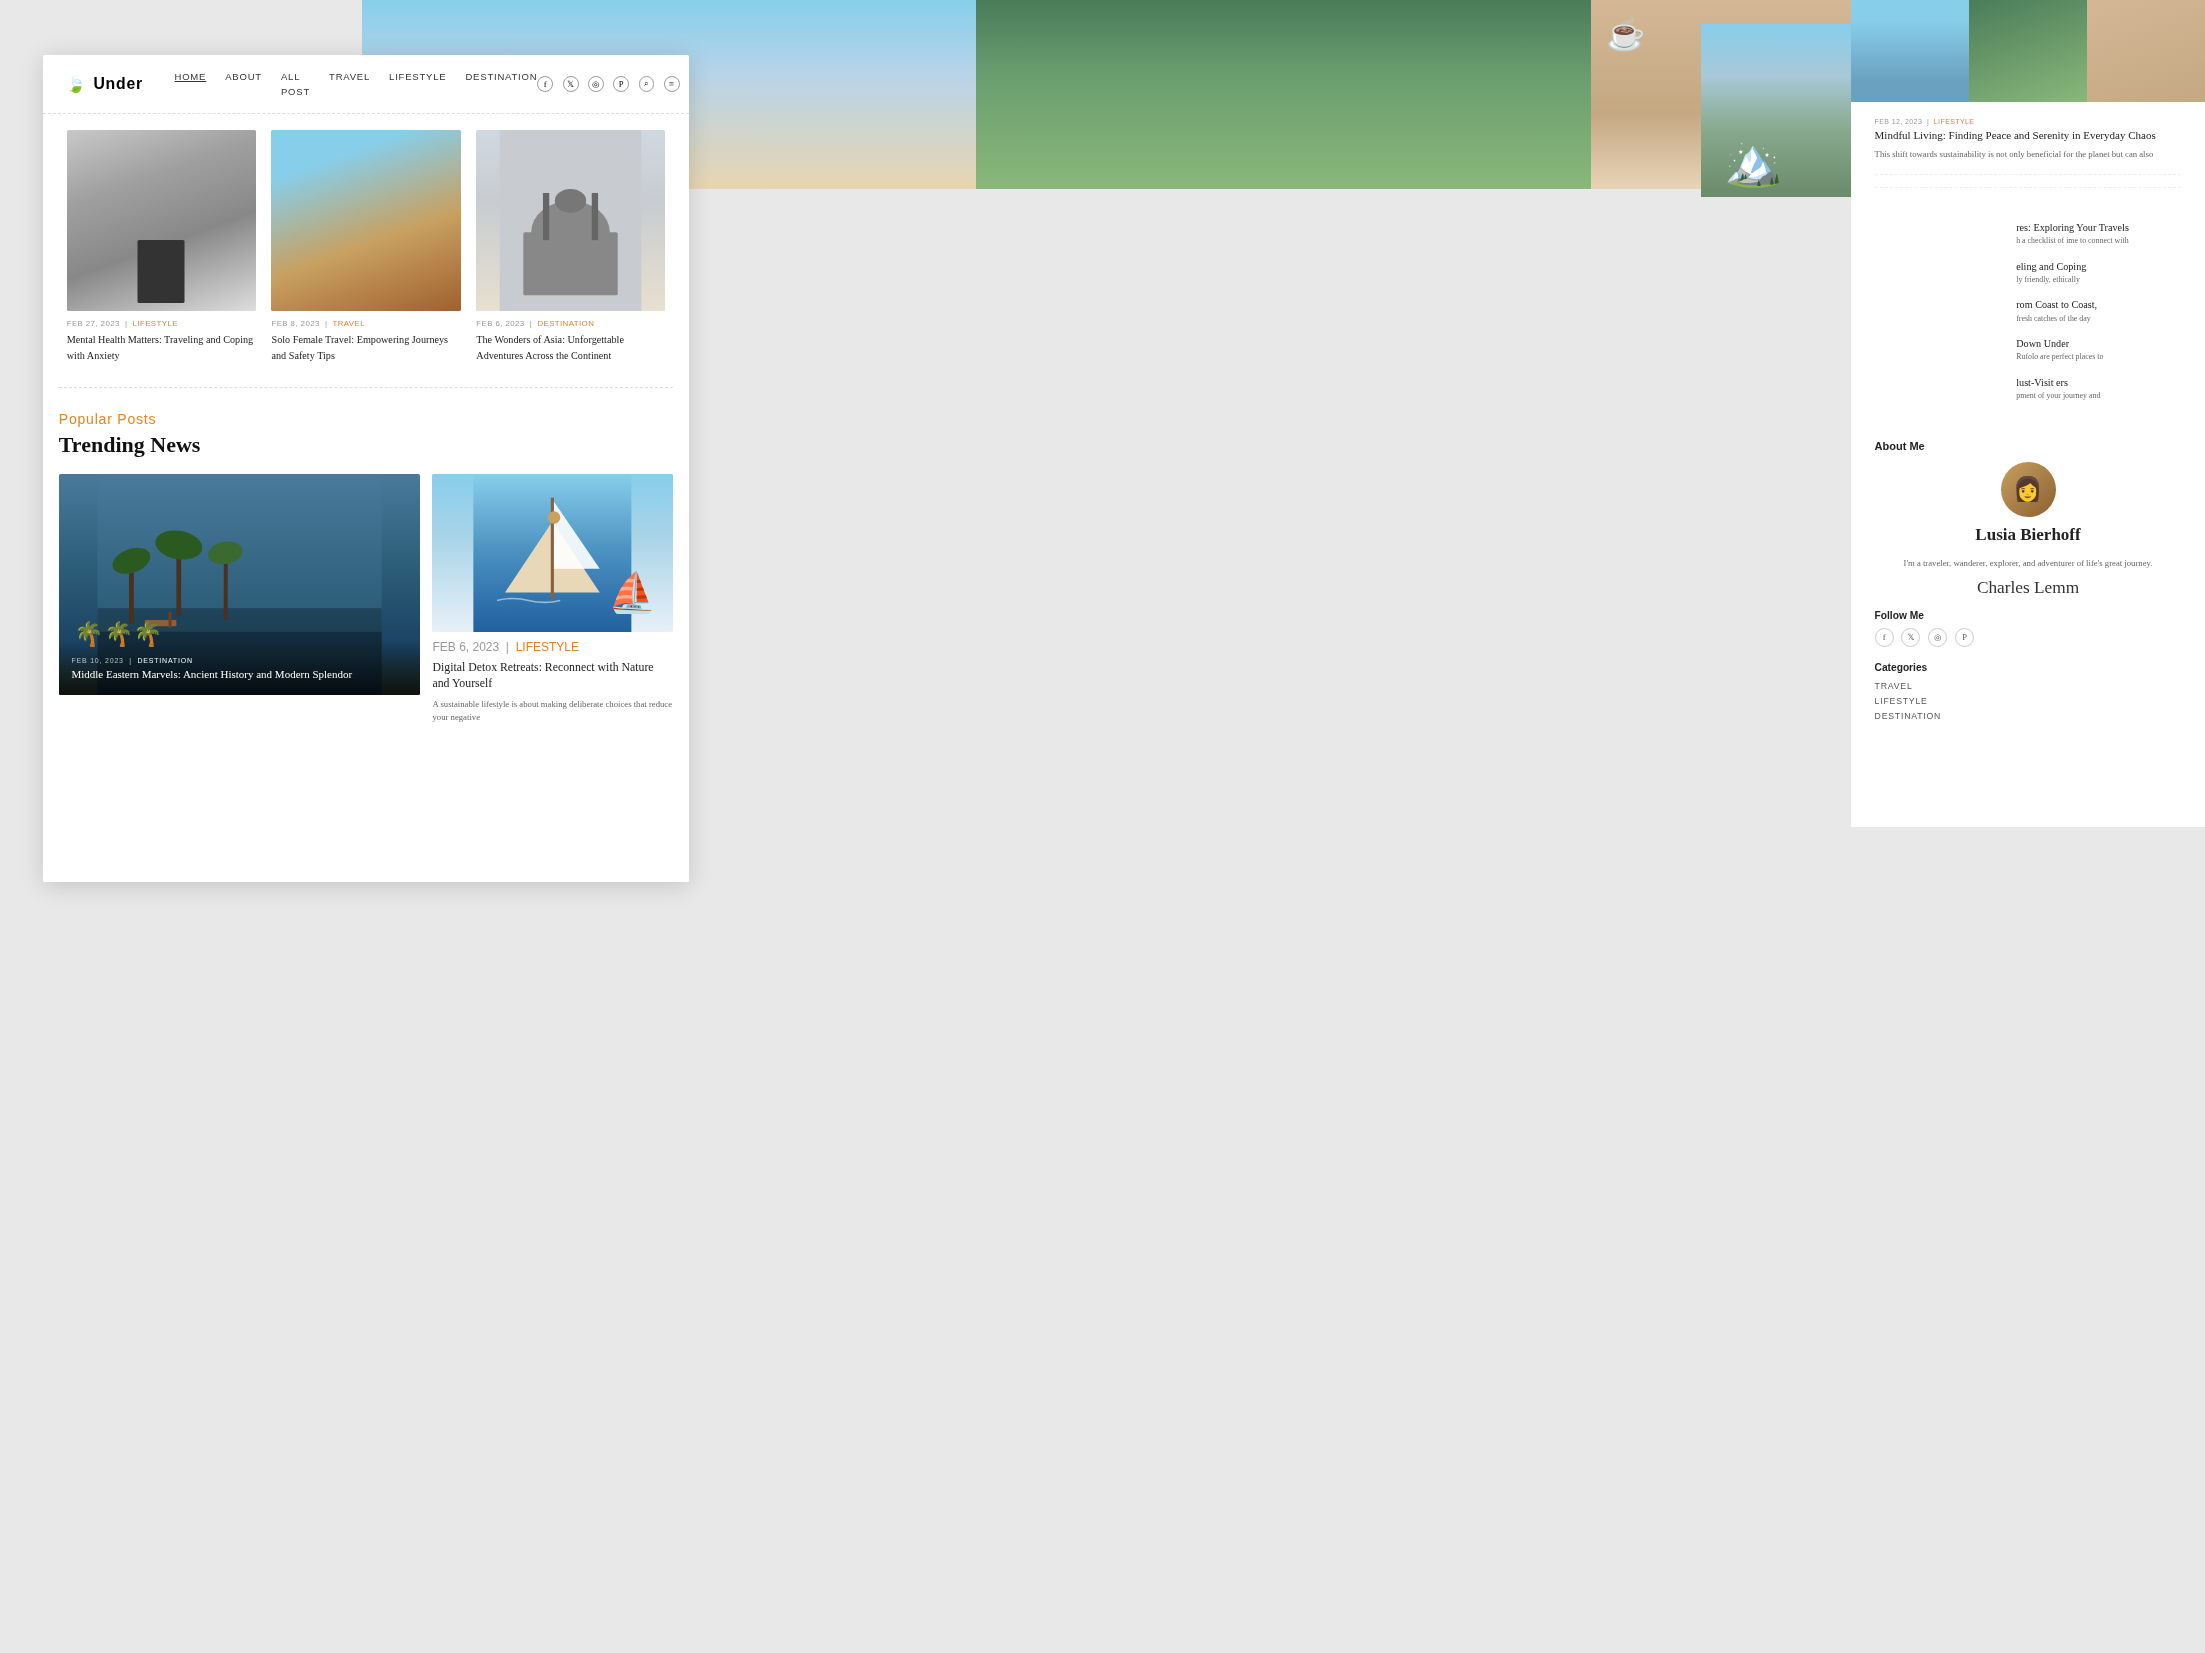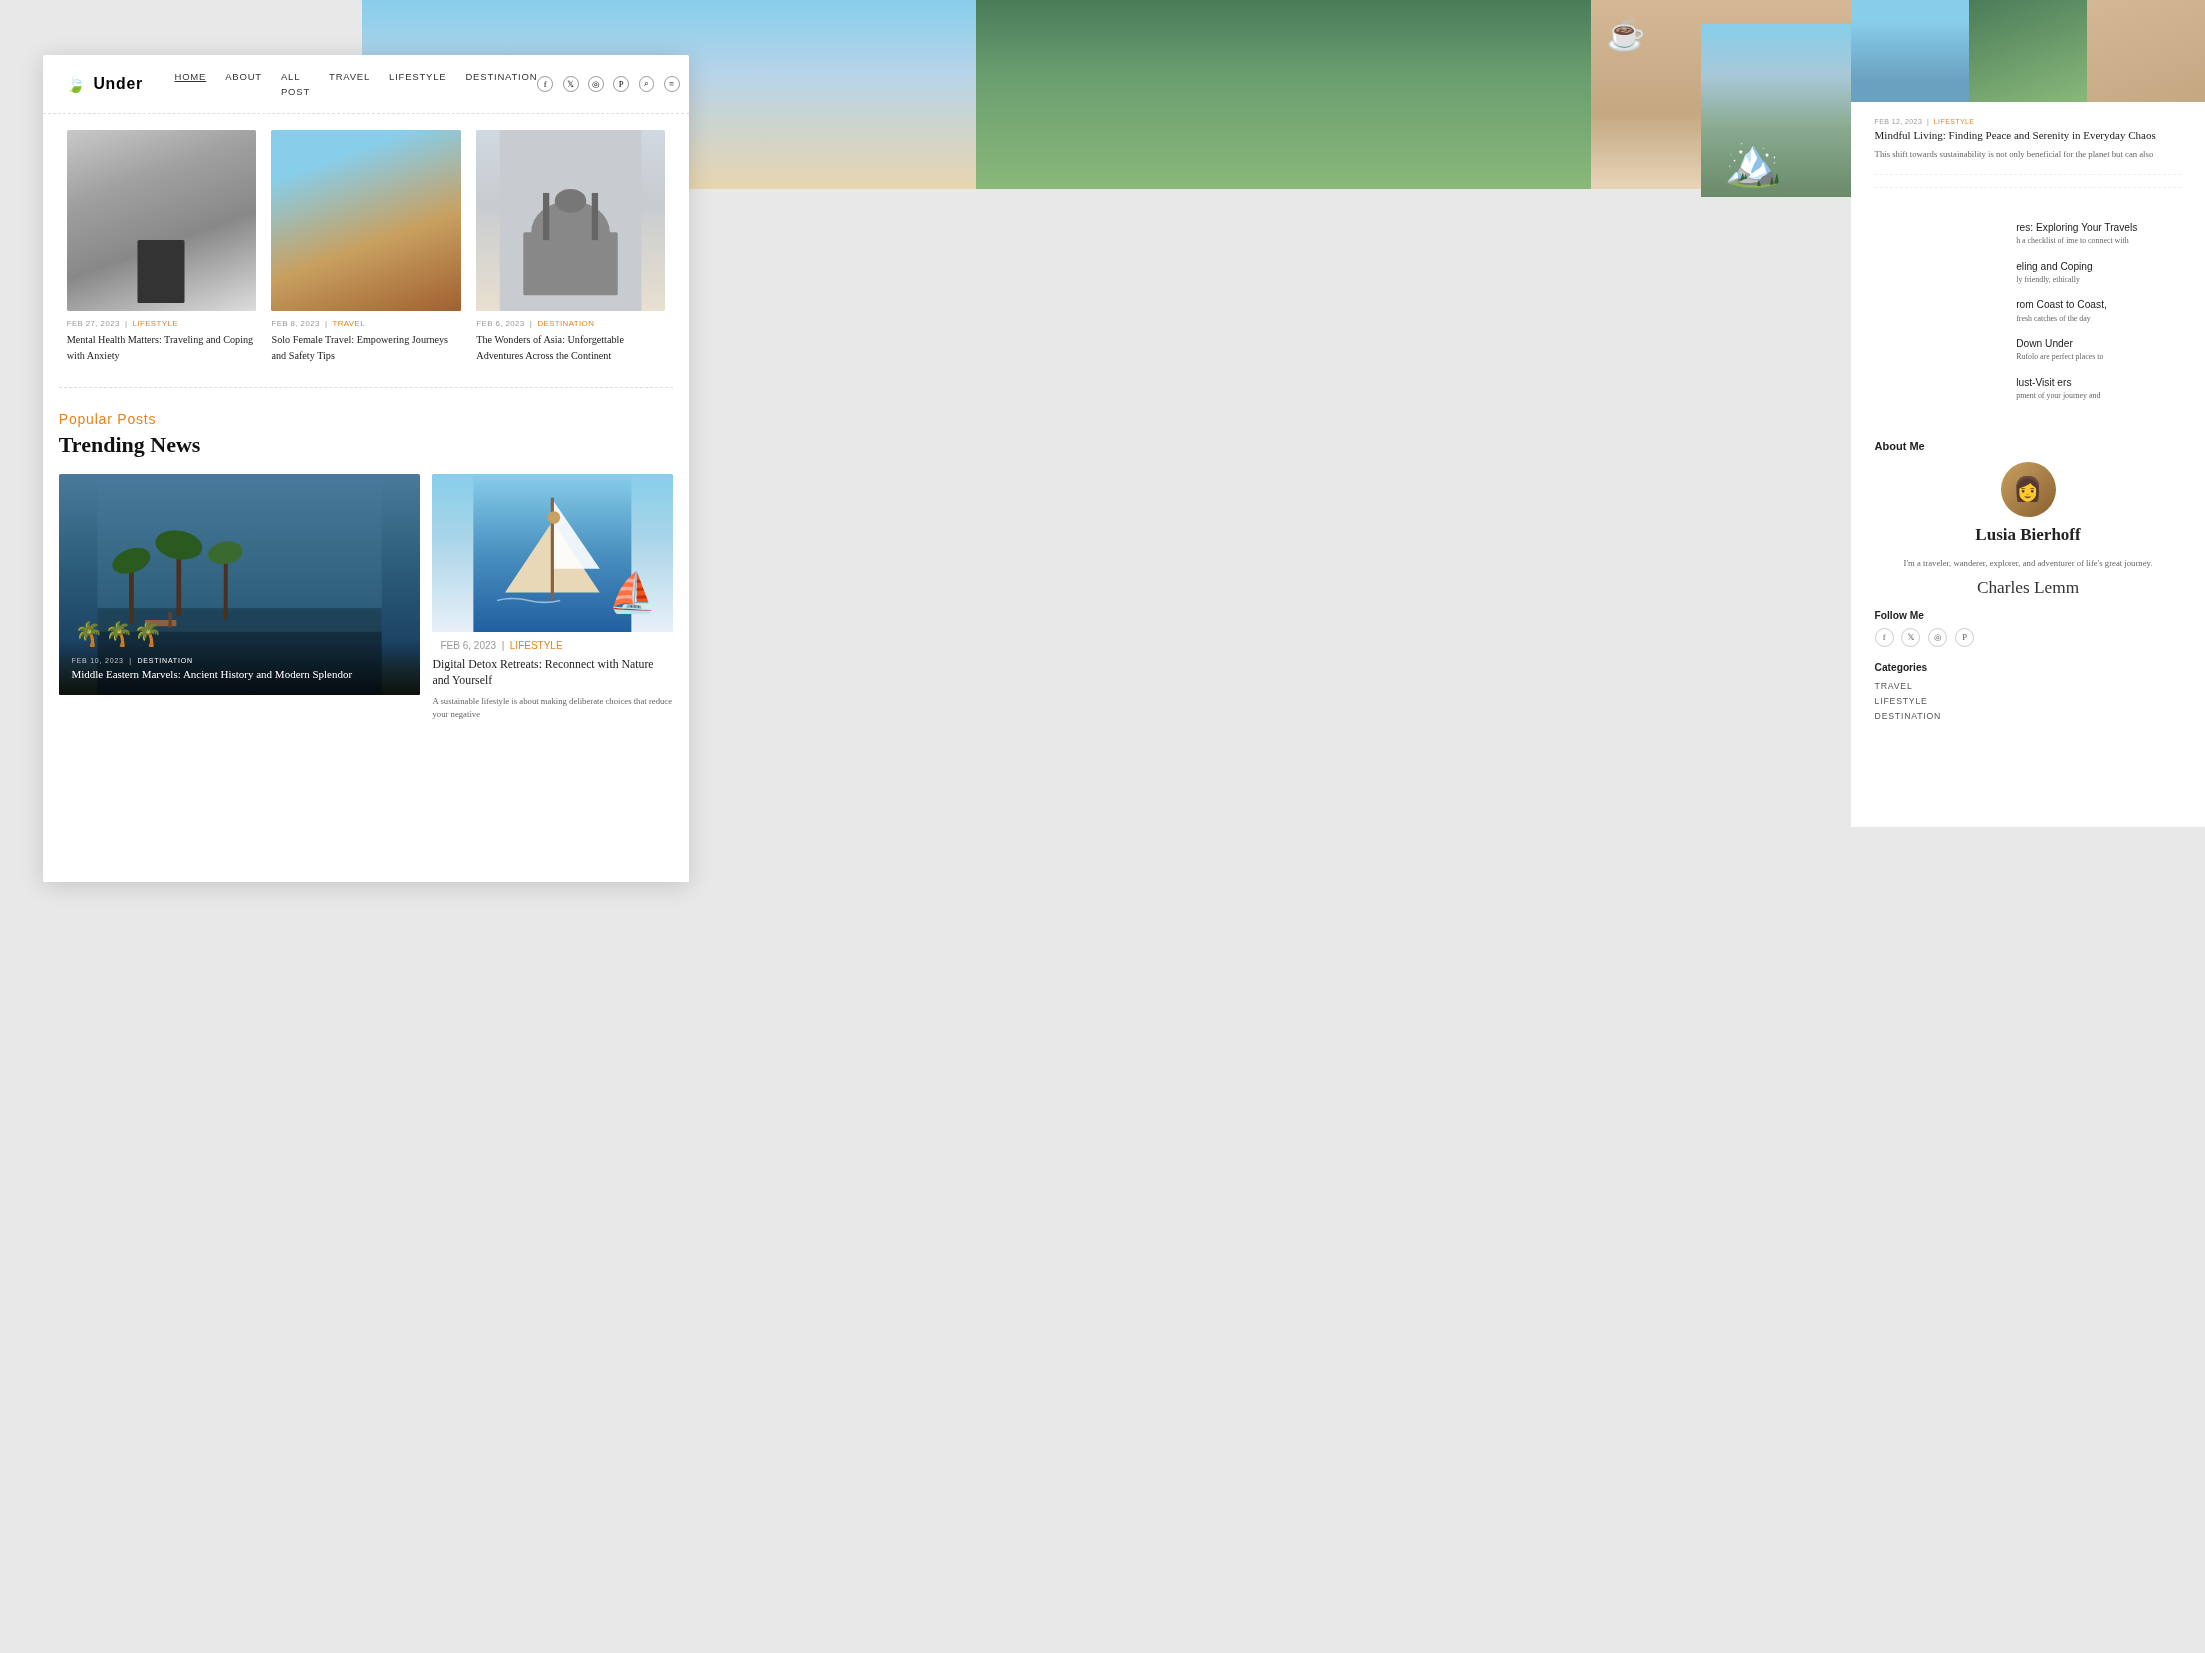--- a/index.html
+++ b/index.html
@@ -268,25 +268,24 @@
       position: relative;
       overflow: hidden;
     }
     .trending-sec-image::before {
       content: '⛵';
       position: absolute;
       bottom: 15.8px; right: 15.8px;
       font-size: 39px;
     }
     .trending-sec-meta {
-      font-size: 10px;
+      font-size: 12px;
       color: #999;
       margin-bottom: 4.7px;
       font-family: sans-serif;
-      margin-left: 8px;
     }
     .trending-sec-meta .cat {
       color: #e8821a;
     }
     .trending-sec-title {
       font-size: 11.8px;
       color: #222;
       line-height: 1.4;
       margin-bottom: 6.3px;
       font-family: Georgia, serif;
@@ -454,21 +453,21 @@
       width: 173px;
       z-index: 3;
     }
     .bg-art-item {
       margin-bottom: 12.6px;
     }
     .bg-art-title {
       font-size: 10.2px;
       color: #222;
       line-height: 1.4;
-      font-family: Liberation Sans, sans-serif;
+      font-family: Liberation Serif, serif;
     }
     .bg-art-desc {
       font-size: 7.9px;
       color: #666;
       line-height: 1.5;
     }
 
     
     .bg-mountain-woman {
       position: absolute;

